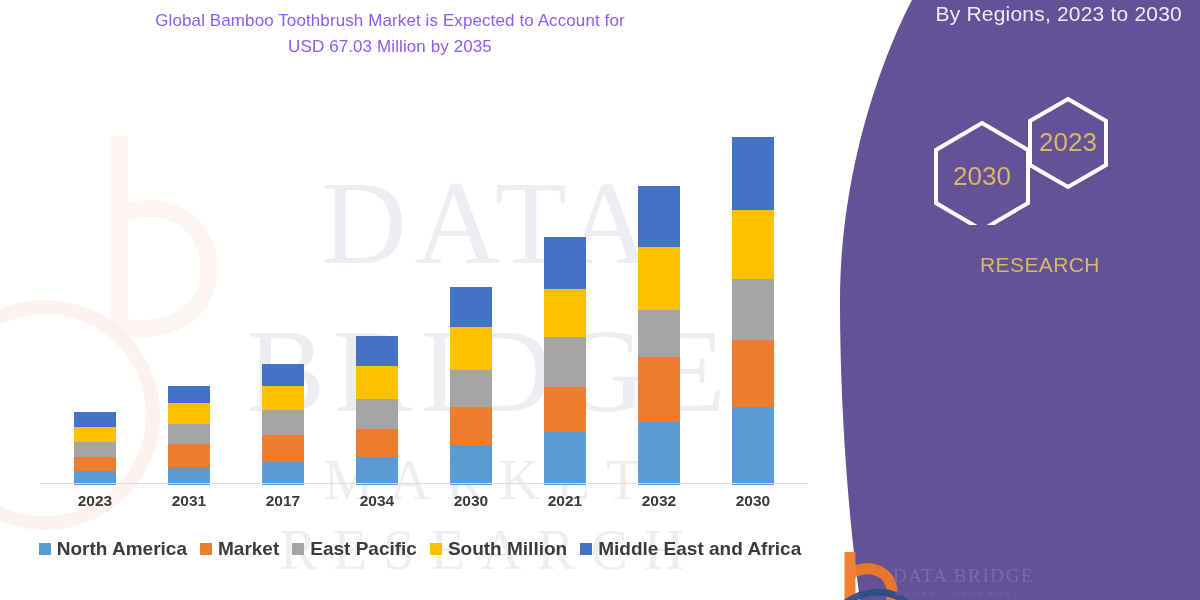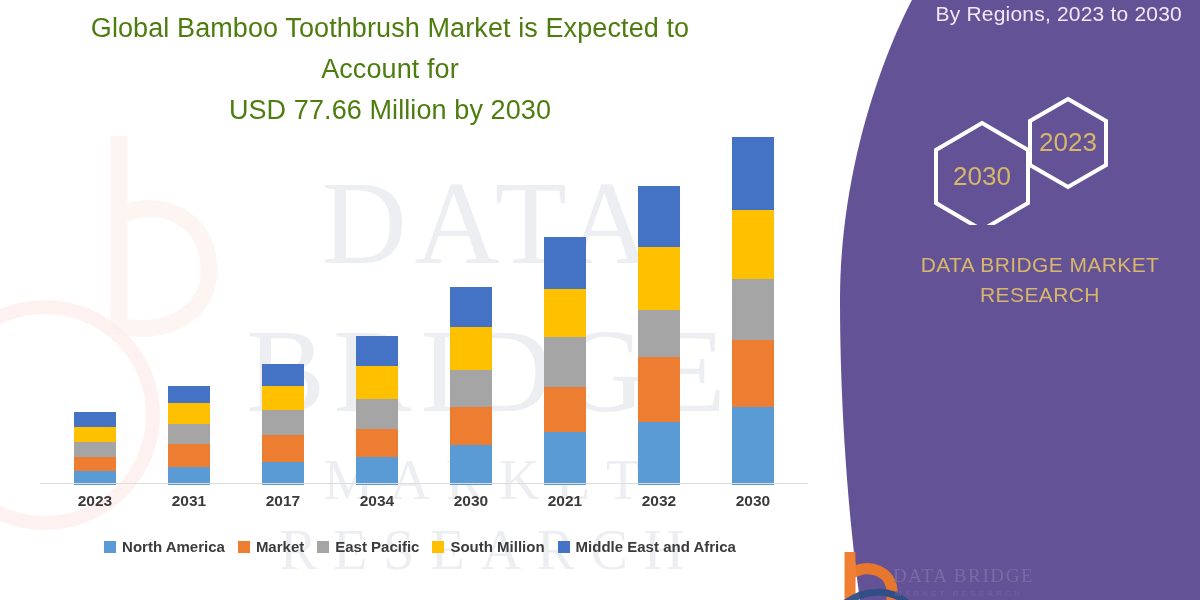--- a/index.html
+++ b/index.html
@@ -56,21 +56,21 @@
     font-family:"Liberation Serif", serif; white-space:nowrap;
   }
   .panel-logo-sub {
     position:absolute; left:895px; top:589px;
     color:#7262a0; font-size:8px; letter-spacing:3.2px; white-space:nowrap;
   }
 
   
   .chart-title {
     position:absolute; left:60px; top:8px; width:660px;
-    text-align:center; color:#4d7c0f; font-size:27px;
+    text-align:center; color:#8b5cf6; font-size:17px;
     line-height:1.52; letter-spacing:.1px;
   }
 
   
   .plot {
     position:absolute; left:48px; top:95px;
     width:752px; height:390px;
   }
   .bars {
     position:absolute; left:0; bottom:0; width:752px; height:390px;
@@ -93,39 +93,39 @@
     color:#3b3b3b; font-size:15.5px; font-weight:bold;
   }
 
   
   .legend {
     position:absolute; left:40px; top:538px; width:760px;
     display:flex; justify-content:center; align-items:center; gap:13px;
   }
   .legend-item { display:flex; align-items:center; gap:6px; }
   .legend-swatch { width:12px; height:12px; flex:none; }
-  .legend-label { color:#3b3b3b; font-size:15px; font-weight:bold; white-space:nowrap; }
+  .legend-label { color:#3b3b3b; font-size:19px; font-weight:bold; white-space:nowrap; }
 </style>
 </head>
 <body>
 <div id="stage">
 
 <div class="bg-circle c1"></div>
 <svg class="bg-b" viewBox="0 0 120 210">
   <path d="M14 6 L14 200 M14 86 C 52 66, 104 86, 104 140 C 104 186, 58 206, 14 196" fill="none" stroke="#fdeee9" stroke-width="17"></path>
 </svg>
 
 <div class="watermark">
   <div class="wm1">DATA BRIDGE</div>
   <div class="wm2">MARKET RESEARCH</div>
 </div>
 
 <div class="chart-title">
   <div>Global Bamboo Toothbrush Market is Expected to Account for</div>
-  <div>USD 77.66 Million by 2030</div>
+  <div>USD 67.03 Million by 2035</div>
 </div>
 
 <div class="plot">
   <div class="bars" id="bars">
         <div class="bar-slot">
           <div class="bar">
             <div class="seg" title="Middle East and Africa 2023: 2.9" style="height: 15.08px; background: rgb(68, 114, 196);"></div>
             <div class="seg" title="South America 2023: 2.9" style="height: 15.08px; background: rgb(255, 192, 0);"></div>
             <div class="seg" title="Asia Pacific 2023: 2.9" style="height: 15.08px; background: rgb(165, 165, 165);"></div>
             <div class="seg" title="Europe 2023: 2.7" style="height: 14.04px; background: rgb(237, 125, 49);"></div>
@@ -238,21 +238,20 @@
 <div class="hex-wrap">
   <svg viewBox="0 0 220 130" width="220" height="130">
     <polygon points="148,4 186,26 186,70 148,92 110,70 110,26" fill="none" stroke="#ffffff" stroke-width="4"></polygon>
     <polygon points="62,28 108,55 108,108 62,135 16,108 16,55" fill="none" stroke="#ffffff" stroke-width="4"></polygon>
     <text id="hexRight" x="148" y="56" text-anchor="middle" fill="#d8b66a" font-size="26" font-family="Liberation Sans, sans-serif">2023</text>
     <text id="hexLeft" x="62" y="90" text-anchor="middle" fill="#d8b66a" font-size="26" font-family="Liberation Sans, sans-serif">2030</text>
   </svg>
 </div>
 
 <div class="brand-name">
-  <div>DATA BRIDGE MARKET</div>
   <div>RESEARCH</div>
 </div>
 
 <svg class="panel-logo" viewBox="0 0 250 60">
   <path d="M10 4 L10 58 M10 26 C 30 14, 52 24, 52 44 L 52 58" fill="none" stroke="#F07A29" stroke-width="11"></path>
   <path d="M4 56 C 26 40, 54 40, 70 58" fill="none" stroke="#2f4f86" stroke-width="7"></path>
 </svg>
 <div class="panel-logo-text">DATA BRIDGE</div>
 <div class="panel-logo-sub">MARKET RESEARCH</div>
 

